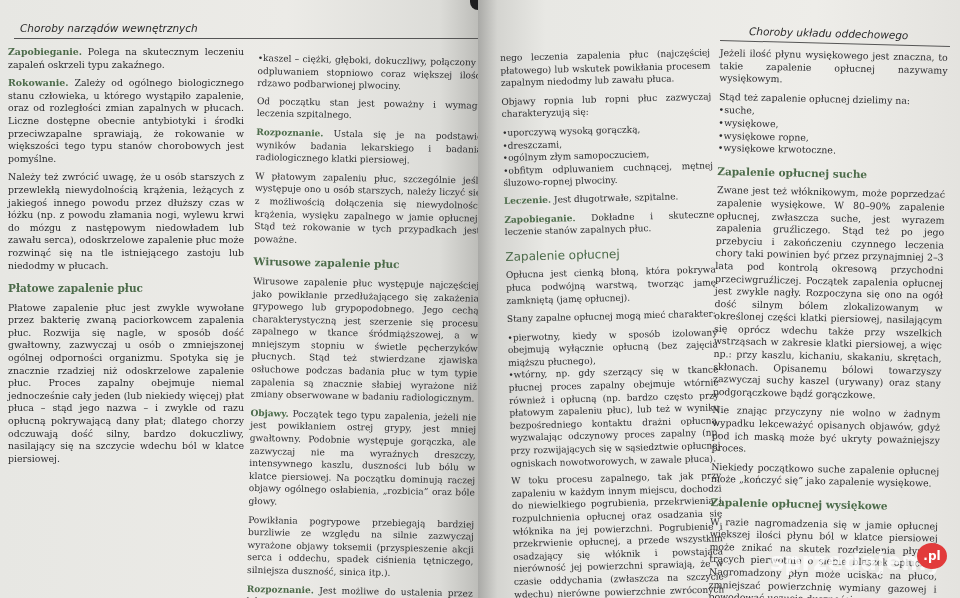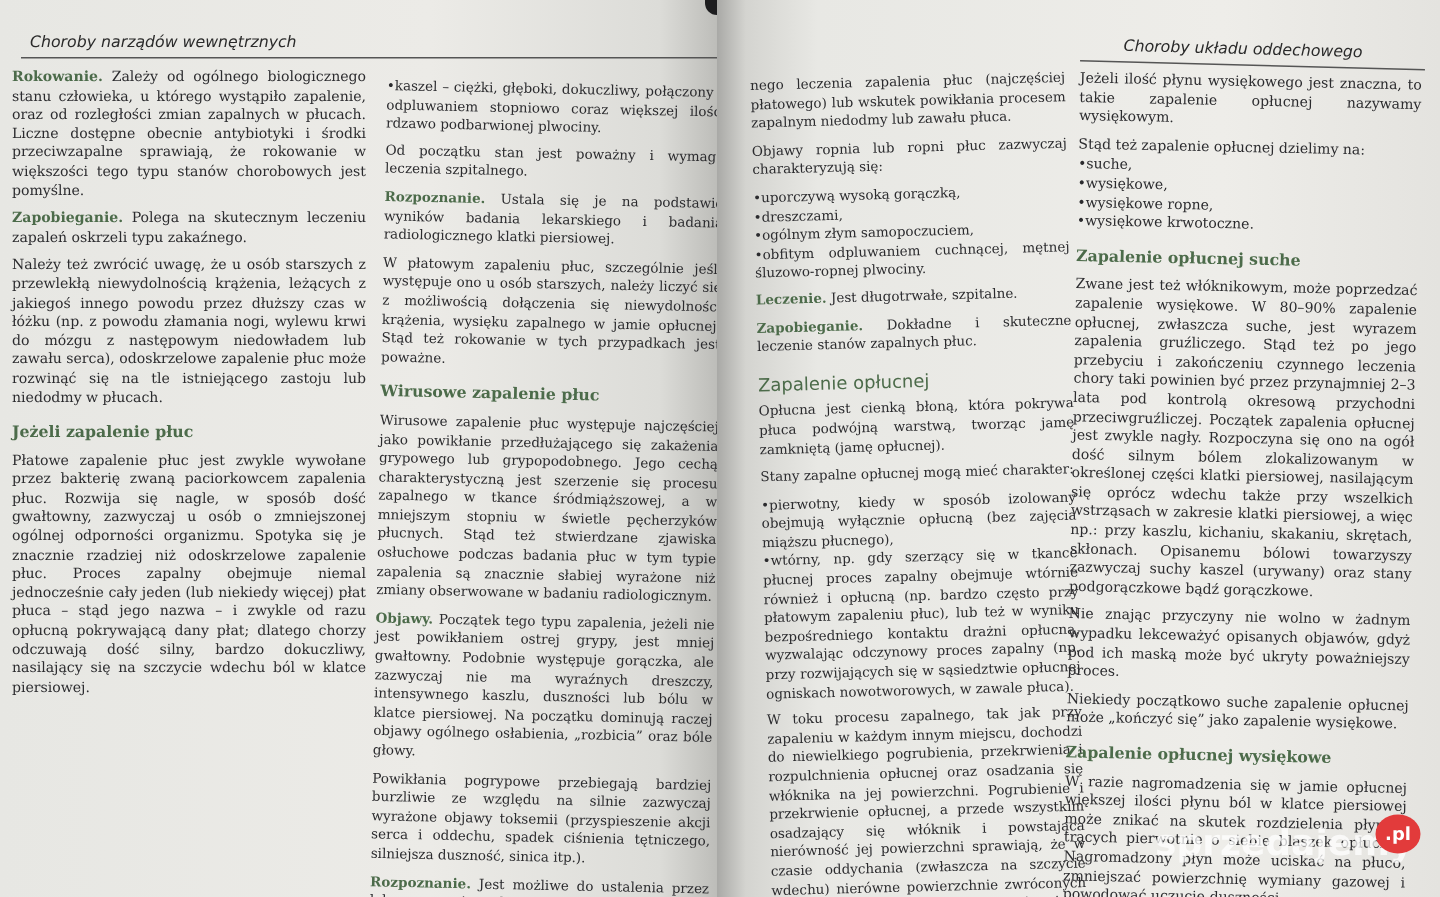--- a/index.html
+++ b/index.html
@@ -33,24 +33,24 @@
 </head>
 <body>
 
 <div class="spread">
 
   <div class="page page-left">
     <div class="running-head rh-left">Choroby narządów wewnętrznych</div>
     <div class="rule rule-left"></div>
 
     <div class="col c1">
+      <p><span class="lead">Zapobieganie.</span><span> Polega na skutecznym leczeniu zapaleń oskrzeli typu zakaźnego.</span></p>
       <p><span class="lead">Rokowanie.</span><span> Zależy od ogólnego biologicznego stanu człowieka, u którego wystąpiło zapalenie, oraz od rozległości zmian zapalnych w płucach. Liczne dostępne obecnie antybiotyki i środki przeciwzapalne sprawiają, że rokowanie w większości tego typu stanów chorobowych jest pomyślne.</span></p>
-      <p><span class="lead">Zapobieganie.</span><span> Polega na skutecznym leczeniu zapaleń oskrzeli typu zakaźnego.</span></p>
       <p>Należy też zwrócić uwagę, że u osób starszych z przewlekłą niewydolnością krążenia, leżących z jakiegoś innego powodu przez dłuższy czas w łóżku (np. z powodu złamania nogi, wylewu krwi do mózgu z następowym niedowładem lub zawału serca), odoskrzelowe zapalenie płuc może rozwinąć się na tle istniejącego zastoju lub niedodmy w płucach.</p>
-      <div class="h3">Jeżeli zapalenie płuc</div>
+      <div class="h3">Płatowe zapalenie płuc</div>
       <p>Płatowe zapalenie płuc jest zwykle wywołane przez bakterię zwaną paciorkowcem zapalenia płuc. Rozwija się nagle, w sposób dość gwałtowny, zazwyczaj u osób o zmniejszonej ogólnej odporności organizmu. Spotyka się je znacznie rzadziej niż odoskrzelowe zapalenie płuc. Proces zapalny obejmuje niemal jednocześnie cały jeden (lub niekiedy więcej) płat płuca – stąd jego nazwa – i zwykle od razu opłucną pokrywającą dany płat; dlatego chorzy odczuwają dość silny, bardzo dokuczliwy, nasilający się na szczycie wdechu ból w klatce piersiowej.</p>
 
     </div>
 
     <div class="col c2">
       <ul>
         <li>kaszel – ciężki, głęboki, dokuczliwy, połączony z odpluwaniem stopniowo coraz większej ilości rdzawo podbarwionej plwociny.</li>
       </ul>
       <p>Od początku stan jest poważny i wymaga leczenia szpitalnego.</p>
       <p><span class="lead">Rozpoznanie.</span><span> Ustala się je na podstawie wyników badania lekarskiego i badania radiologicznego klatki piersiowej.</span></p>

